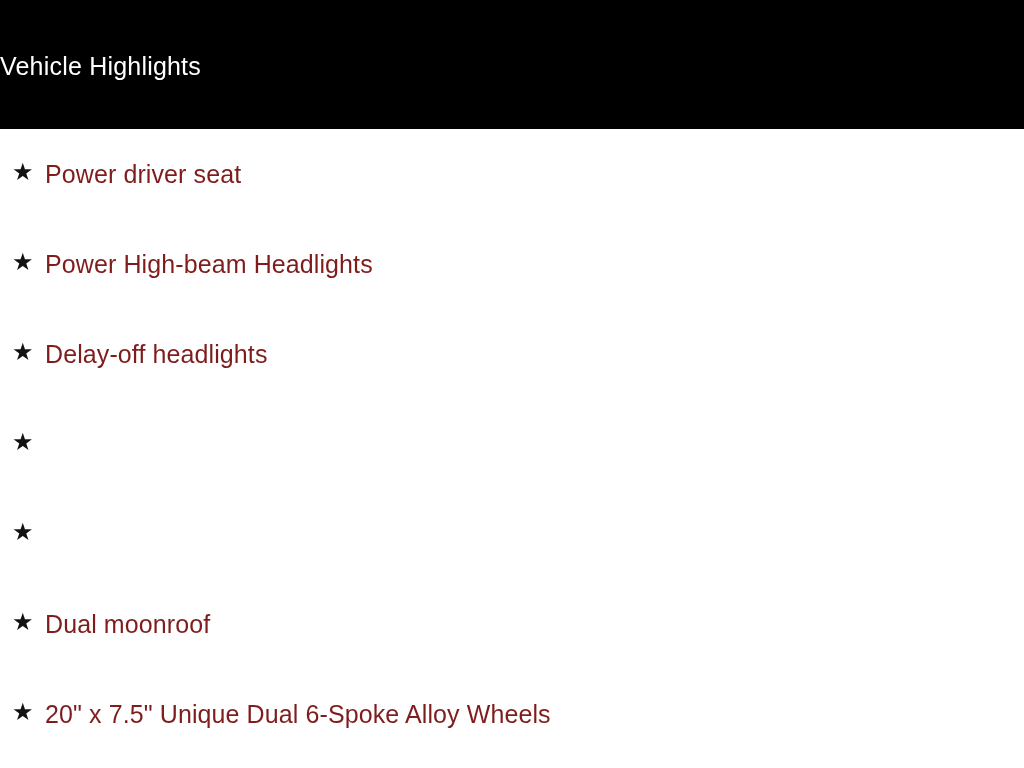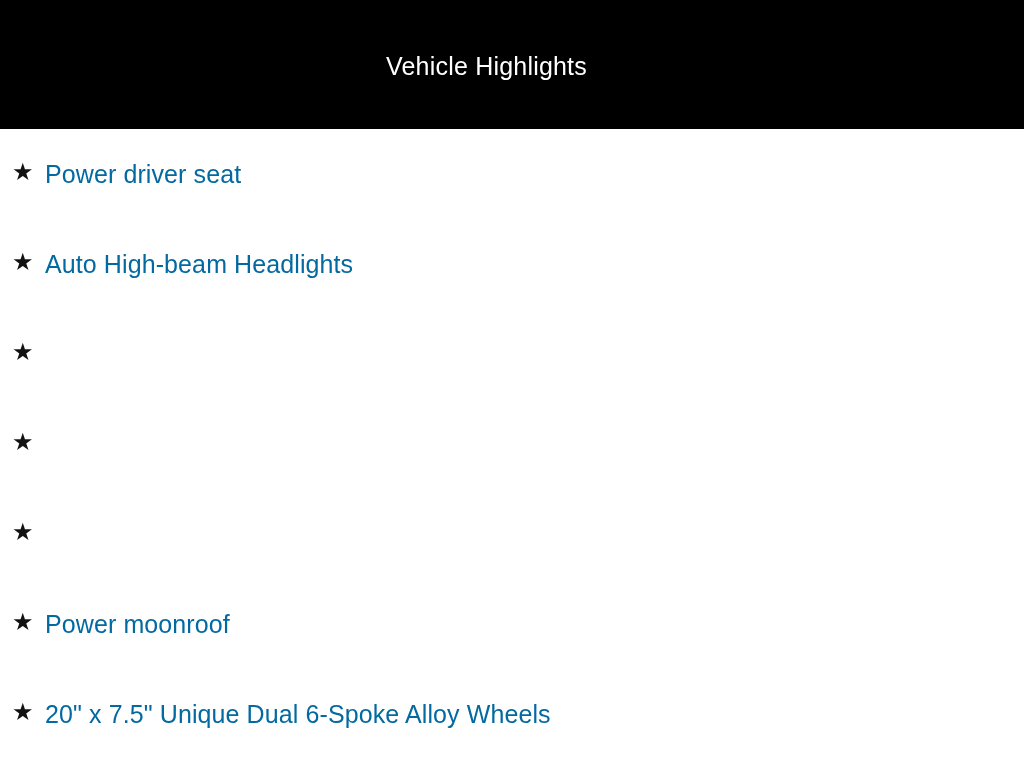--- a/index.html
+++ b/index.html
@@ -13,21 +13,21 @@
     background: #ffffff;
     font-family: "Liberation Sans", "DejaVu Sans", sans-serif;
   }
   .header-bar {
     box-sizing: border-box;
     width: 1024px;
     height: 129px;
     background: #000000;
     display: flex;
     align-items: center;
-    justify-content: center;
+    justify-content: flex-start;
     padding-right: 51px;
   }
   .header-title {
     color: #ffffff;
     font-size: 25px;
     font-weight: 400;
     letter-spacing: 0.2px;
     line-height: 1;
     
     position: relative;
@@ -50,58 +50,59 @@
     line-height: 1;
     color: #121212;
     width: 33px;
     flex: 0 0 33px;
     text-align: left;
     position: relative;
     top: -2px;
   }
   .item-label {
     font-size: 25px;
-    color: #0369a1;
+    color: #7f1d1d;
     line-height: 1.2;
     letter-spacing: 0.1px;
     white-space: nowrap;
   }
 </style>
 </head>
 <body>
 
 <div class="header-bar">
   <span class="header-title">Vehicle Highlights</span>
 </div>
 
 <ul class="highlights-list">
   <li class="highlight-item">
     <span class="star">★</span>
     <span class="item-label">Power driver seat</span>
   </li>
 
   <li class="highlight-item">
     <span class="star">★</span>
-    <span class="item-label">Auto High-beam Headlights</span>
+    <span class="item-label">Power High-beam Headlights</span>
+  </li>
+
+  <li class="highlight-item">
+    <span class="star">★</span>
+    <span class="item-label">Delay-off headlights</span>
   </li>
 
   <li class="highlight-item">
     <span class="star">★</span>
   </li>
 
   <li class="highlight-item">
     <span class="star">★</span>
   </li>
 
   <li class="highlight-item">
     <span class="star">★</span>
-  </li>
-
-  <li class="highlight-item">
-    <span class="star">★</span>
-    <span class="item-label">Power moonroof</span>
+    <span class="item-label">Dual moonroof</span>
   </li>
 
   <li class="highlight-item">
     <span class="star">★</span>
     <span class="item-label">20" x 7.5" Unique Dual 6-Spoke Alloy Wheels</span>
   </li>
 </ul>
 
 </body></html>

